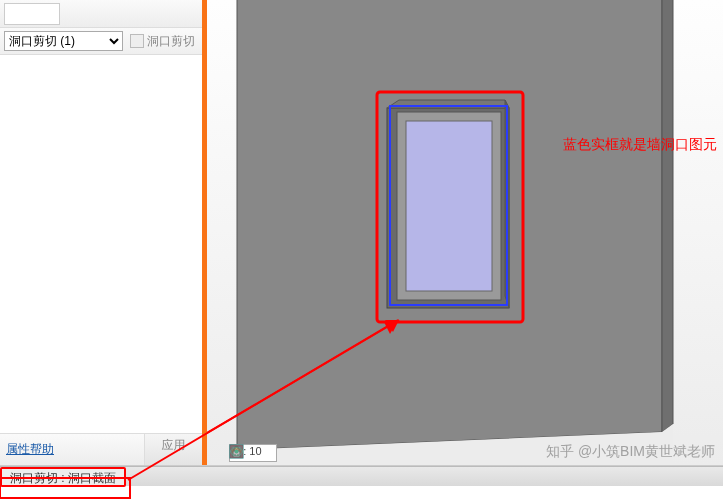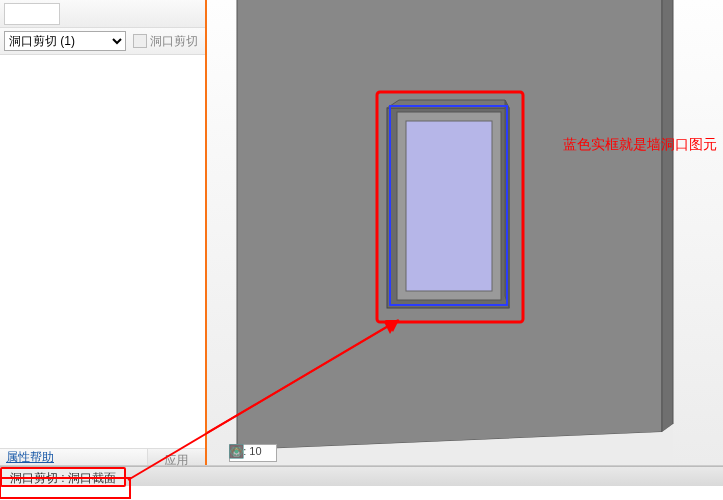--- a/index.html
+++ b/index.html
@@ -14,21 +14,21 @@
     color: #333;
   }
   .main {
     display: flex;
     height: 466px;
     border-bottom: 1px solid #ccc;
   }
   .left-panel {
     width: 207px;
     background: #fdfdfd;
-    border-right: 2px solid #f97316;
+    border-right: 5px solid #f97316;
     display: flex;
     flex-direction: column;
   }
   .prop-preview {
     height: 28px;
     border-bottom: 1px solid #ddd;
     background: linear-gradient(#fafafa,#ededed);
     display:flex;
     align-items:center;
     padding:0 4px;
@@ -63,21 +63,21 @@
   }
   .edit-type-btn .ic {
     width:14px; height:14px; border:1px solid #bbb; background:#eee;
   }
   .props-body { flex:1; background:#fff; }
   .props-footer {
     display:flex;
     align-items:center;
     border-top:1px solid #ddd;
     background:linear-gradient(#fafafa,#ededed);
-    height:17px;
+    height:32px;
   }
   .help-link {
     flex:1;
     padding:0 6px;
     color:#1a5aa8;
     text-decoration:underline;
     cursor:default;
   }
   .apply-btn {
     width:58px;
@@ -259,20 +259,21 @@
             <circle cx="7.5" cy="7.5" r="2" fill="#5a8"></circle>
           </svg>
       </span>
       <span class="tb-ic">
         <svg width="15" height="15">
             <rect x="2" y="4" width="11" height="7" fill="none" stroke="#777" stroke-dasharray="2 1"></rect>
           </svg>
       </span>
     </div>
 
+    <div class="watermark">知乎 @小筑BIM黄世斌老师</div>
   </div>
 </div>
 
 <div class="status-bar">
   <div class="status-item status-highlight">洞口剪切 : 洞口截面</div>
 </div>
 
 <svg width="723" height="500" style="position:absolute;left:0;top:0;pointer-events:none;">
   <rect x="0" y="478" width="130" height="20" fill="none" stroke="#ff0000" stroke-width="2"></rect>
   <line x1="128" y1="480" x2="398" y2="320" stroke="#ff0000" stroke-width="2"></line>

